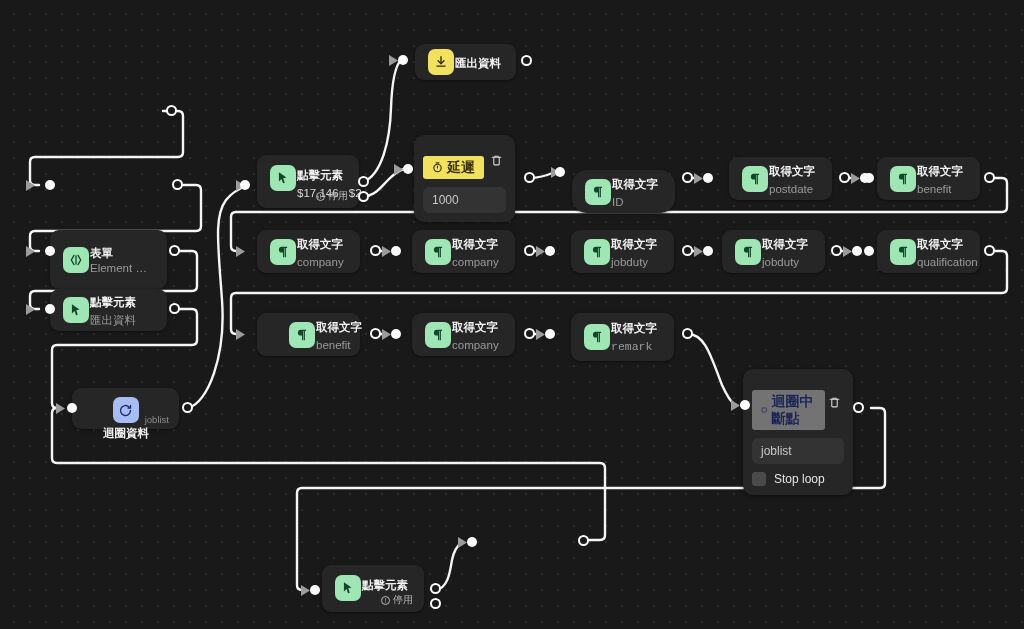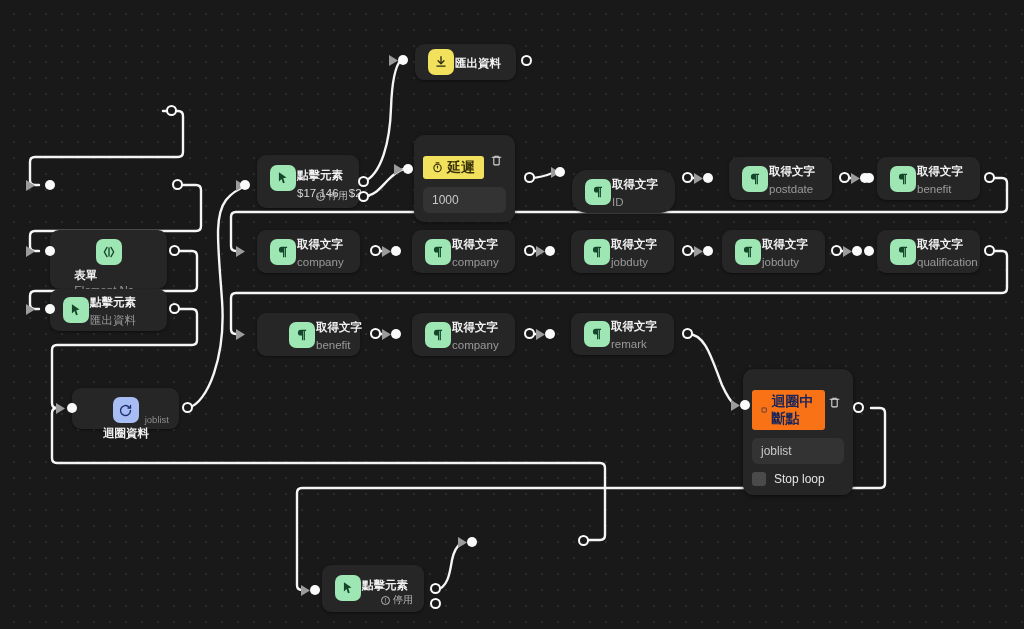--- a/index.html
+++ b/index.html
@@ -92,21 +92,21 @@
   .badge {
     display: inline-flex; align-items: center; gap: 4px;
     border-radius: 3px;
     padding: 3px 9px;
     font-size: 14px;
     font-weight: 700;
     line-height: 1.2;
     margin-top: 12px;
   }
   .badge-yellow { background: #f2e15c; color: #3a3308; }
-  .badge-blue   { background: #f97316; color: #1b2558; }
+  .badge-blue   { background: #737373; color: #1b2558; }
   .trash { color: #d8d8d8; font-size: 13px; padding: 0 3px; line-height: 1; }
   .field {
     margin-top: 8px;
     background: #333333;
     border-radius: 6px;
     color: #c9c9c9;
     font-size: 12px;
     padding: 6px 9px;
   }
   .checkrow { margin-top: 8px; display: flex; align-items: flex-start; gap: 8px; }
@@ -196,21 +196,21 @@
       <polygon points="301,585 310,590.5 301,596"></polygon>
       <polygon points="458,537 467,542.5 458,548"></polygon>
     </g>
   </svg>
 
   <div class="port port-out" style="left:166px; top:105px;"></div>
 
   <div class="port port-in" style="left:45px; top:180px;"></div>
   <div class="port port-out" style="left:172px; top:179px;"></div>
 
-  <div class="node" style="left:50px; top:230px; width:117px; height:59px;flex-direction:column;">
+  <div class="node" style="left:50px; top:230px; width:117px; height:59px;">
     <span class="ico ico-green">
       <svg width="16" height="16" viewBox="0 0 24 24" fill="none" stroke="#14472a" stroke-width="2" stroke-linecap="round">
         <path d="M9 5 L5 12 L9 19"></path>
           <path d="M15 5 L19 12 L15 19"></path>
           <line x1="12" y1="6" x2="12" y2="18"></line>
       </svg>
     </span>
     <span class="txt">
       <span class="n-title">表單</span>
       <span class="n-sub" style="display:block;max-width:78px;">Element Na...</span>
@@ -438,21 +438,21 @@
       <div class="node" style="left: 412px; top: 313px; width: 103px; height: 43px;">
         <span class="ico ico-green">
           <svg width="14" height="14" viewBox="0 0 24 24" fill="#14472a">
             <path d="M17 3H10a5 5 0 0 0 0 10h2v8h2V5h1v16h2V5h2V3h-2z"></path>
           </svg>
         </span>
         <span class="txt"><span class="n-title">取得文字</span><span class="n-sub">company</span></span>
       </div>
       <div class="port port-out" style="left: 524px; top: 328px;"></div>
       <div class="port port-in" style="left: 545px; top: 329px;"></div>
-      <div class="node" style="left: 571px; top: 313px; width: 103px; height: 42px;">
+      <div class="node" style="left: 571px; top: 313px; width: 103px; height: 48px; font-family: Liberation Mono, monospace;">
         <span class="ico ico-green">
           <svg width="14" height="14" viewBox="0 0 24 24" fill="#14472a">
             <path d="M17 3H10a5 5 0 0 0 0 10h2v8h2V5h1v16h2V5h2V3h-2z"></path>
           </svg>
         </span>
         <span class="txt"><span class="n-title">取得文字</span><span class="n-sub">remark</span></span>
       </div>
       <div class="port port-out" style="left: 682px; top: 328px;"></div>
       <div class="port port-in" style="left: 864px; top: 173px;"></div>
       <div class="port port-in" style="left: 864px; top: 246px;"></div>

